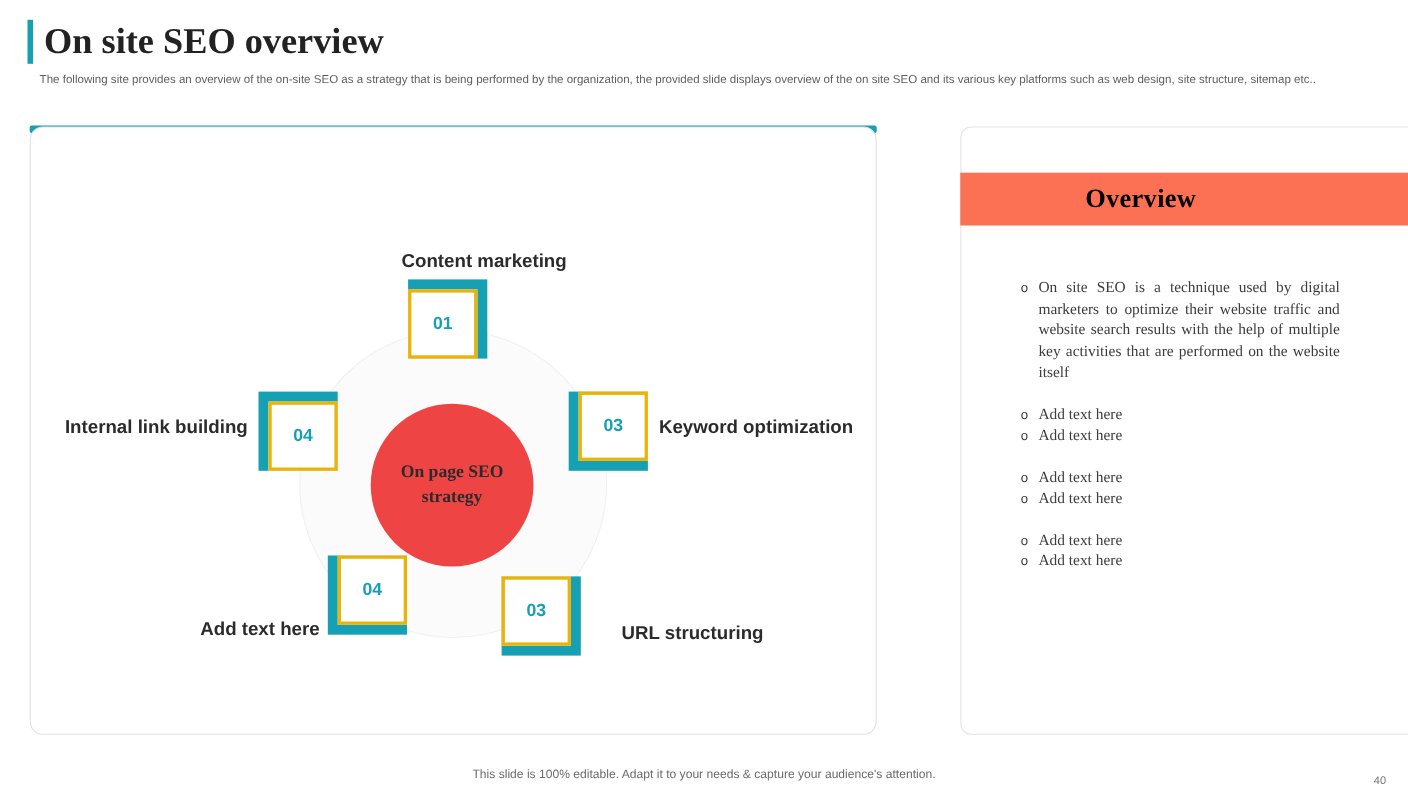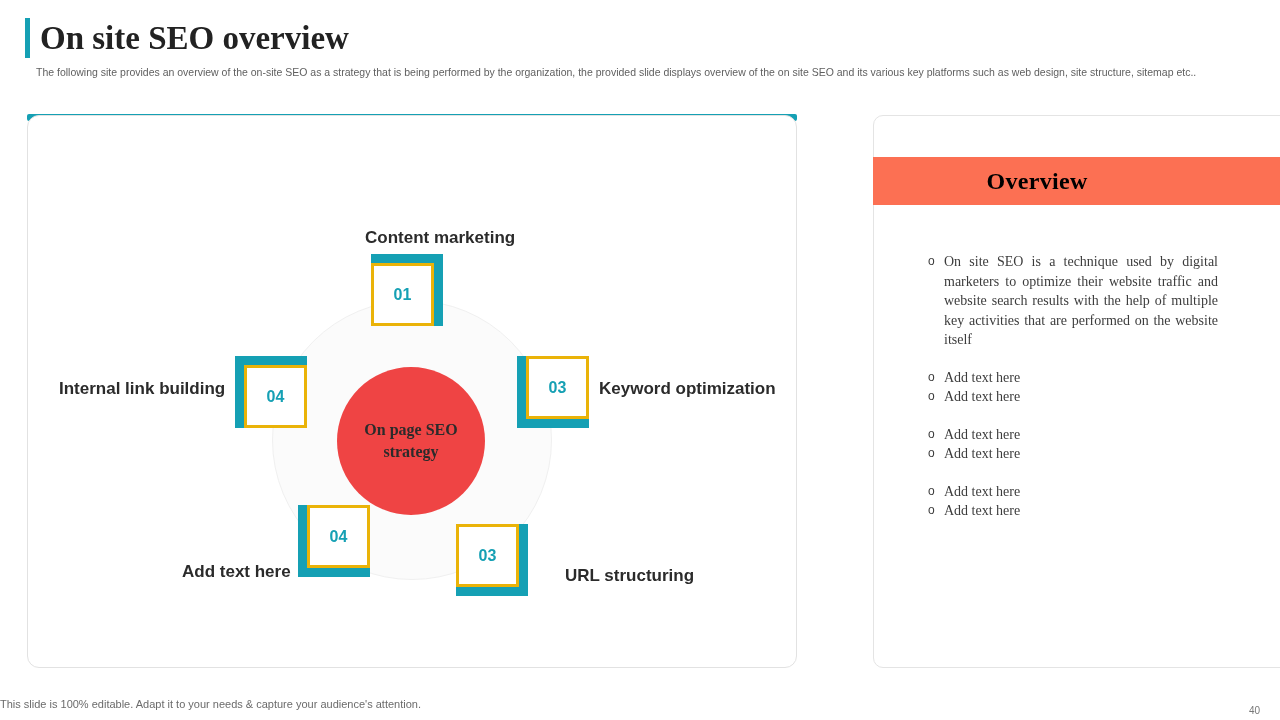--- a/index.html
+++ b/index.html
@@ -218,20 +218,21 @@
     font-family: Liberation Serif, serif;
   }
   .bullet.lead .text { text-align: justify; }
 
   
   .footer-note {
     position: absolute;
     left: 0;
     top: 698px;
     width: 1280px;
+    text-align: center;
     font-size: 11px;
     color: #6b6b6b;
   }
   .page-num {
     position: absolute;
     right: 20px;
     top: 705px;
     font-size: 10px;
     color: #777777;
   }

